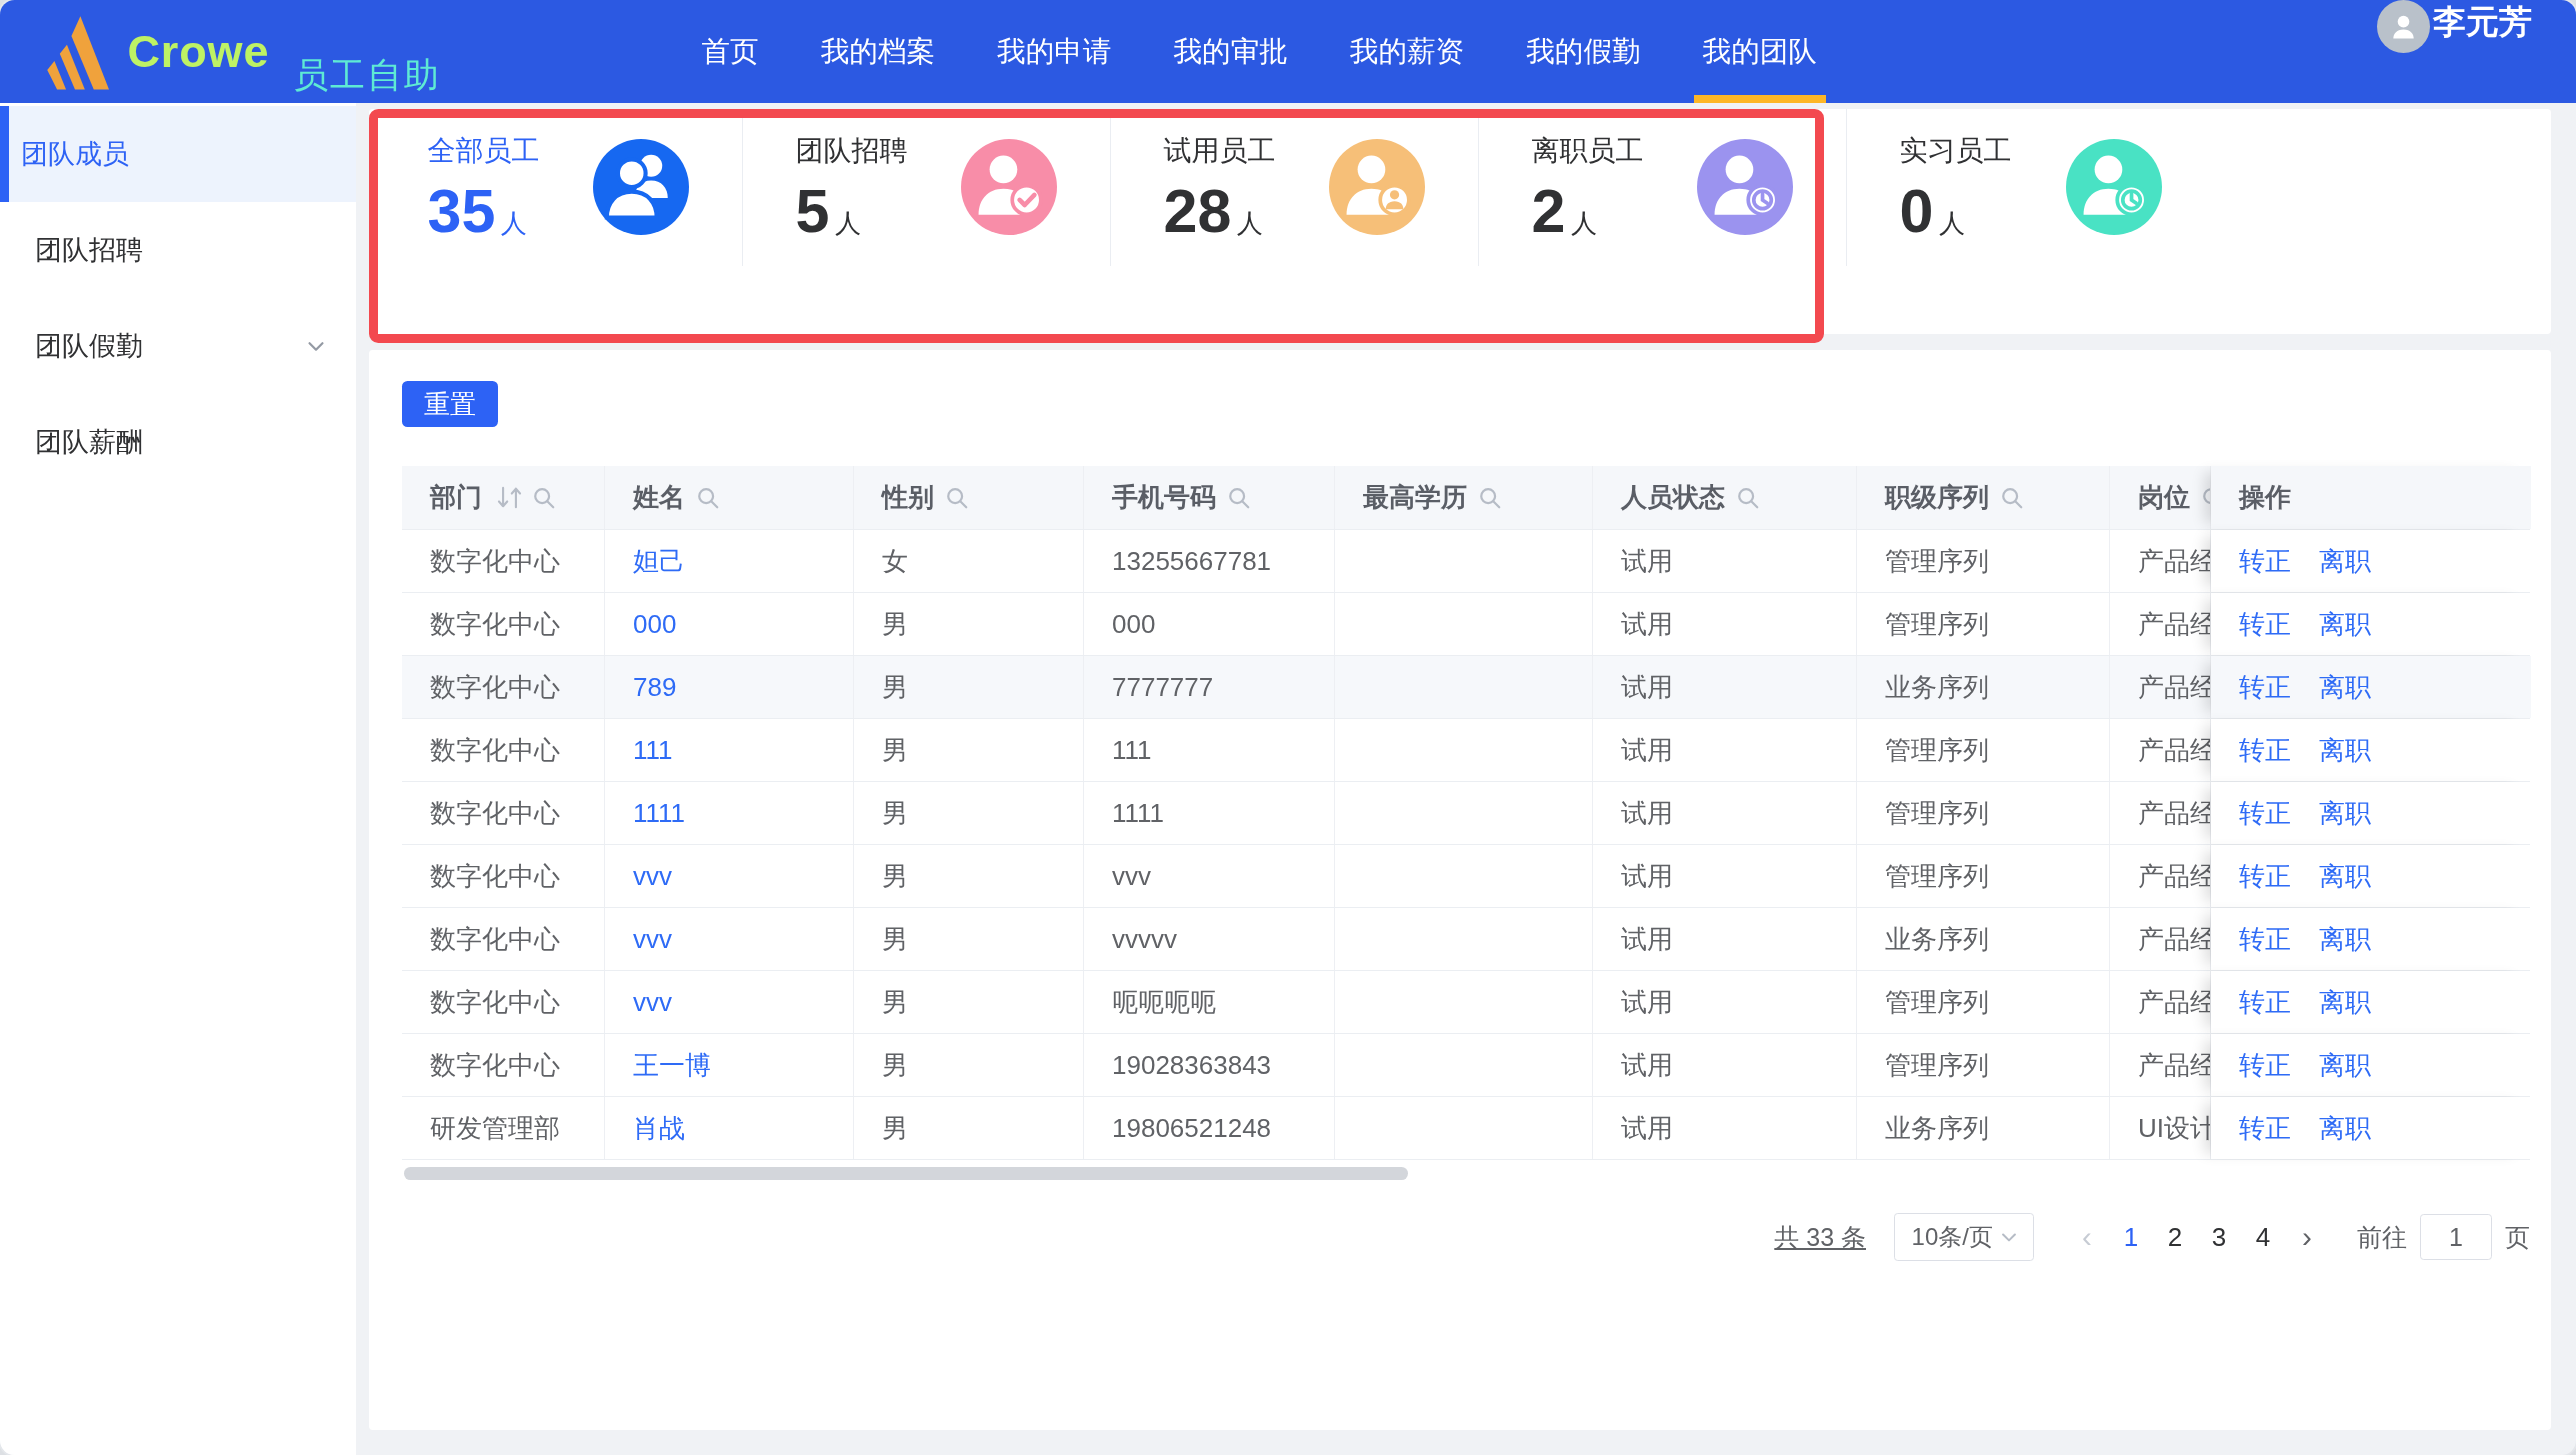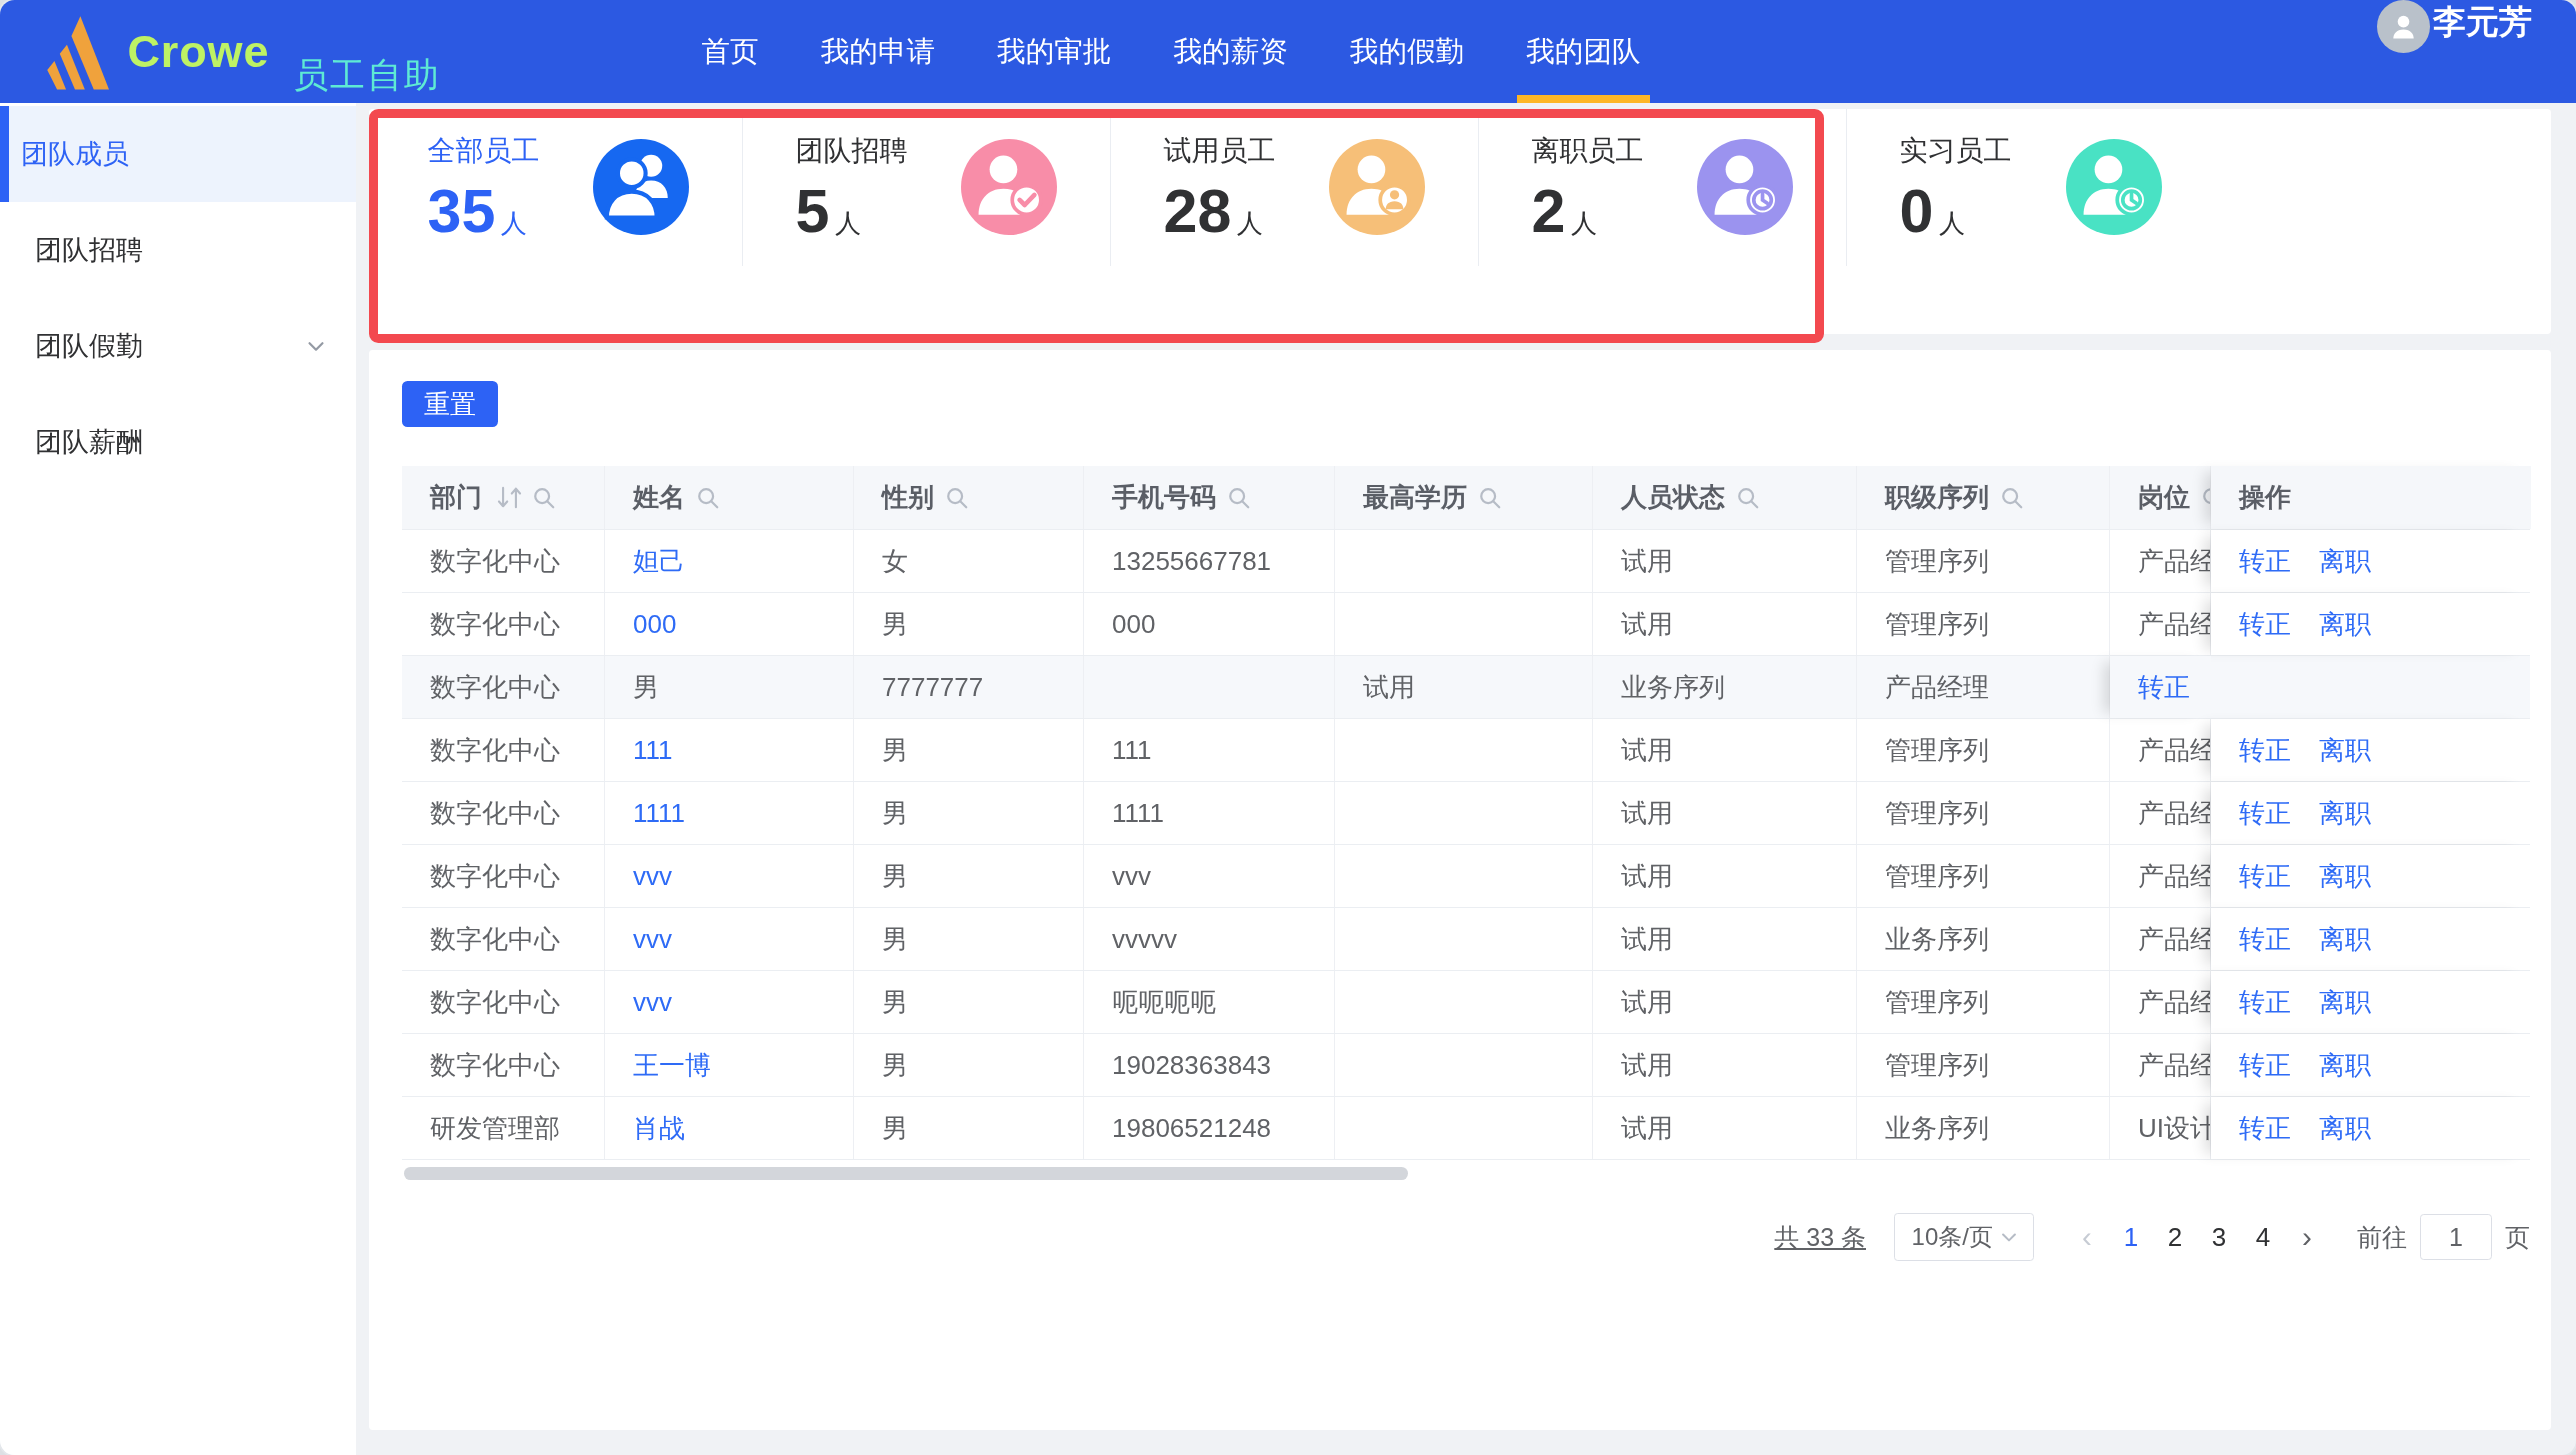--- a/index.html
+++ b/index.html
@@ -157,20 +157,21 @@
           <path d="M44 2 L76 84 L59 84 L34 24 Z"></path>
           <path d="M29 34 L49 84 L38 84 L21 44 Z"></path>
           <path d="M15 52 L28 84 L18 84 L7 62 Z"></path>
         </svg>
       </span>
       <span class="brand-name">Crowe</span>
       <span class="brand-app">员工自助</span>
     </div>
     <ul class="nav-list" id="nav-list">
         <li class="nav-item">首页</li>
+        <li class="nav-item">我的档案</li>
         <li class="nav-item">我的申请</li>
         <li class="nav-item">我的审批</li>
         <li class="nav-item">我的薪资</li>
         <li class="nav-item">我的假勤</li>
         <li class="nav-item active">我的团队</li>
       </ul>
     <div class="user">
       <span class="avatar">
         <svg width="31" height="31" viewBox="0 0 32 32">
           <circle cx="16" cy="11" r="6" fill="#fff"></circle>
@@ -435,20 +436,23 @@
               <div class="cell">试用</div>
               <div class="cell">管理序列</div>
               <div class="cell">产品经理</div>
               <div class="cell op">
                 <span class="link">转正</span>
                 <span class="link">离职</span>
               </div>
             </div>
             <div class="trow body striped">
               <div class="cell">数字化中心</div>
+              <div class="cell">
+                <span class="link">789</span>
+              </div>
               <div class="cell">男</div>
               <div class="cell">7777777</div>
               <div class="cell"></div>
               <div class="cell">试用</div>
               <div class="cell">业务序列</div>
               <div class="cell">产品经理</div>
               <div class="cell op">
                 <span class="link">转正</span>
                 <span class="link">离职</span>
               </div>

